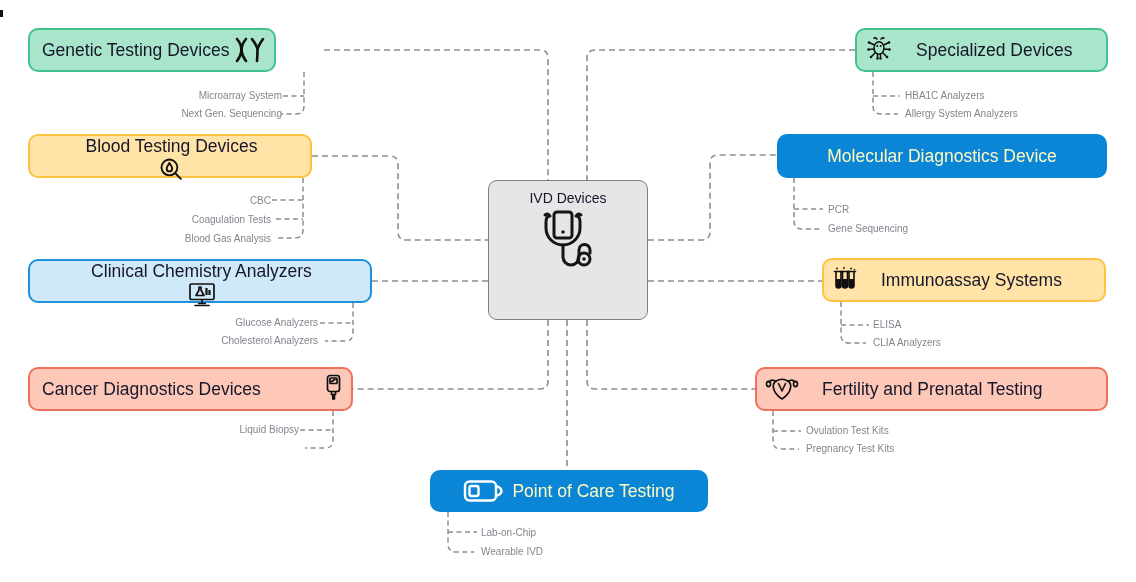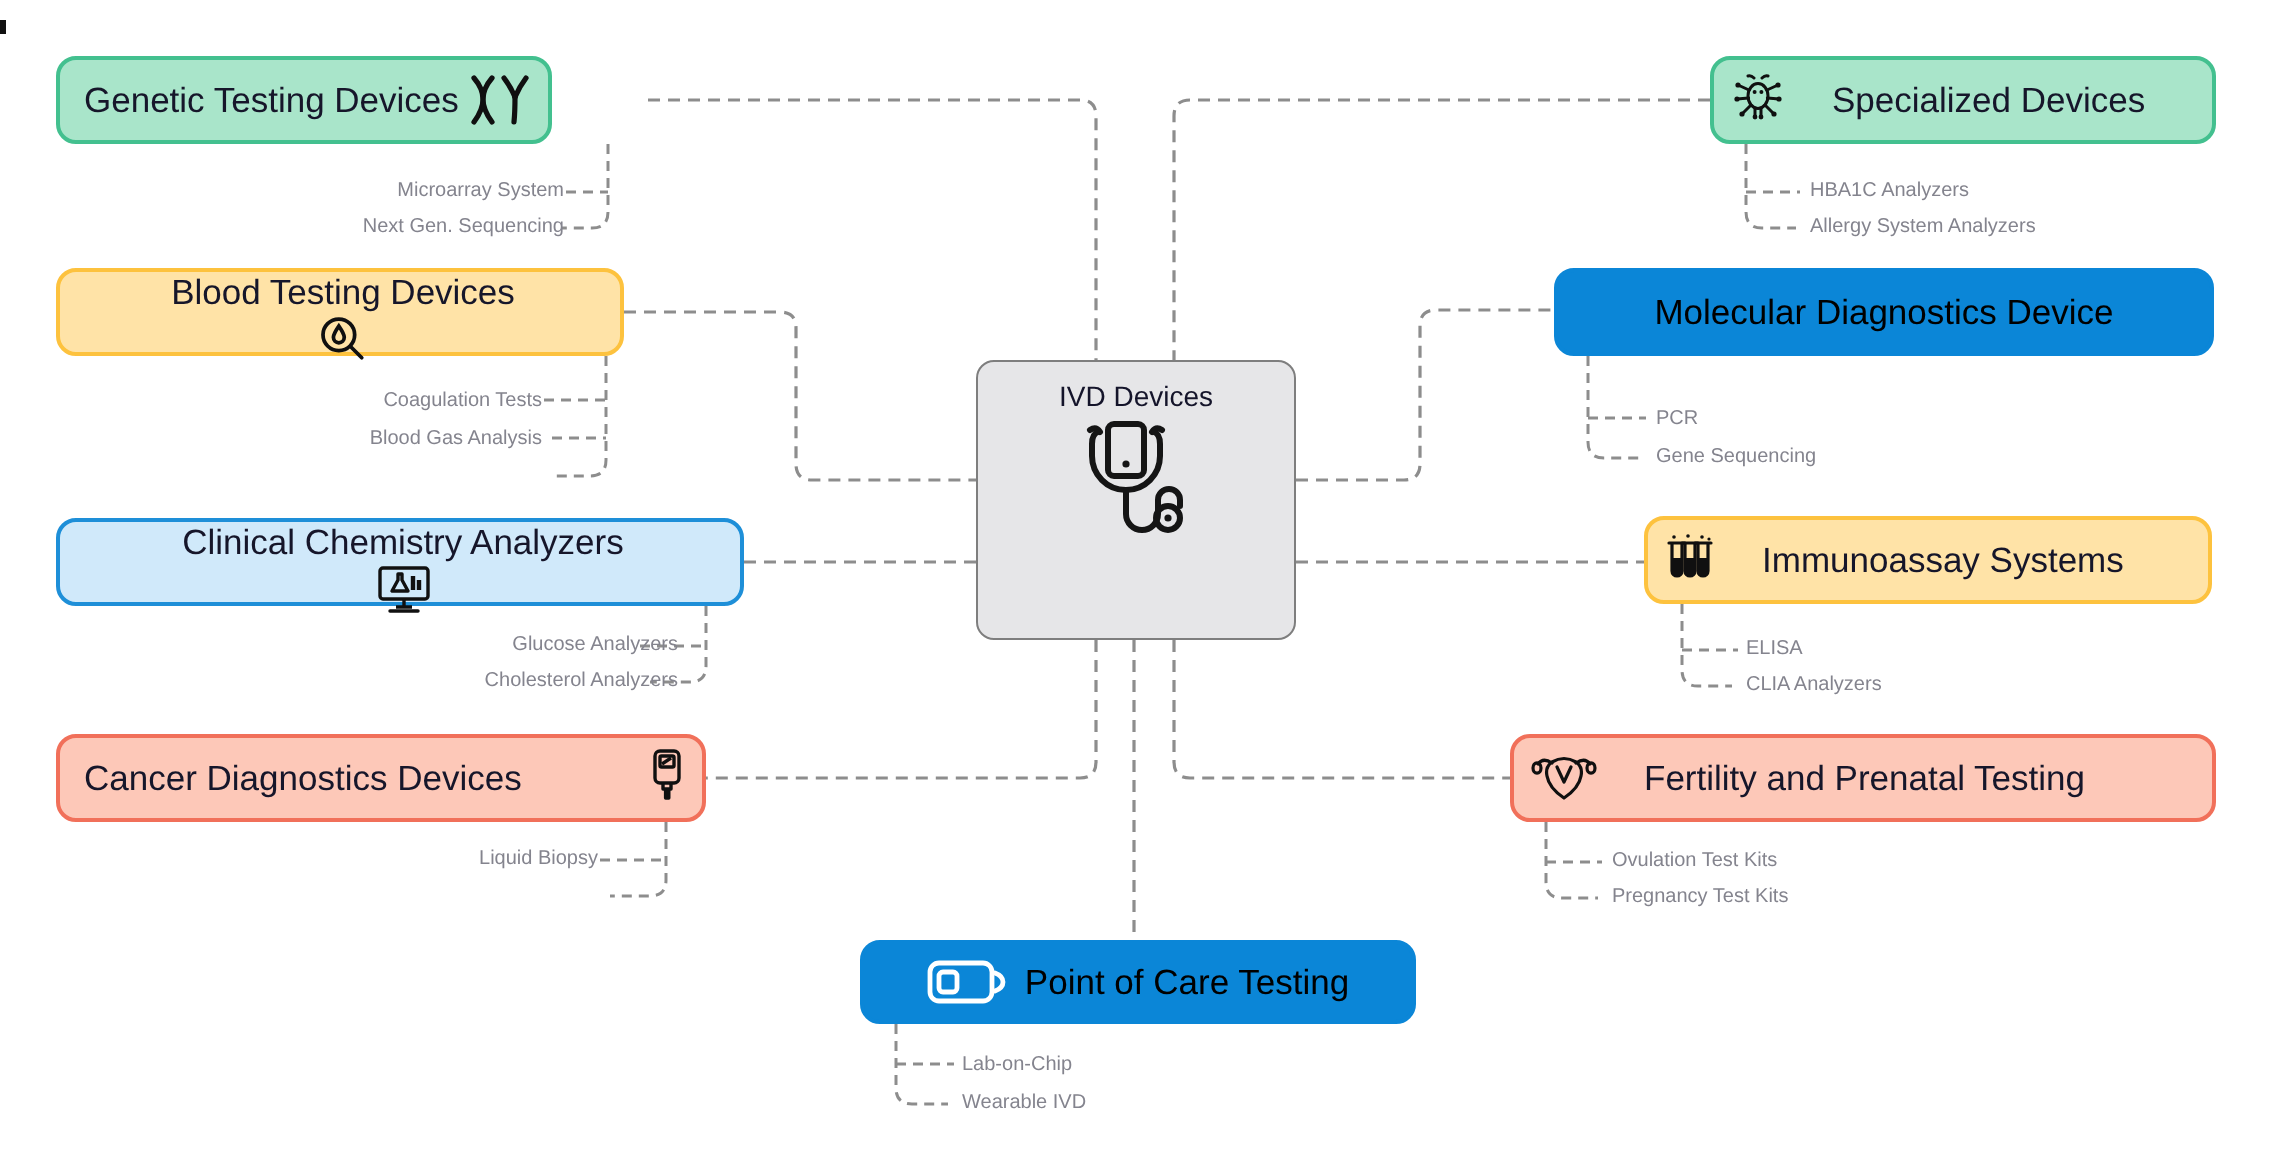--- a/index.html
+++ b/index.html
@@ -11,21 +11,21 @@
   .node{
     position:absolute;box-sizing:border-box;display:flex;align-items:center;
     border:2px solid;border-radius:10px;font-size:17.5px;color:#16162a;
     white-space:nowrap;
   }
   .node .nlabel{display:inline-block;}
   .green {background:#a9e5ca;border-color:#43c08f;}
   .yellow{background:#ffe3a7;border-color:#fdc23e;}
   .lblue {background:#d0e9fa;border-color:#1e8fd8;flex-direction:column;}
   .pink  {background:#fdc8b8;border-color:#f1705a;}
-  .solid {background:#0b86d7;border-color:#0b86d7;color:#000000;}
+  .solid {background:#0b86d7;border-color:#0b86d7;color:#fef9c3;}
   .left-node{justify-content:space-between;padding:0 9px 0 12px;}
   .right-node{justify-content:flex-start;padding:0 10px 0 8px;gap:23px;}
   .center-just{justify-content:center;gap:9px;}
   .nicon{flex:0 0 auto;display:block;}
   #centerNode{
     position:absolute;left:488px;top:180px;width:160px;height:140px;box-sizing:border-box;
     background:#e6e6e8;border:1.6px solid #7e7e7e;border-radius:9px;
     display:flex;flex-direction:column;align-items:center;padding-top:9px;
   }
   #centerNode .clabel{font-size:14px;color:#14142a;}
@@ -208,25 +208,26 @@
     </svg>
     <span class="nlabel">Point of Care Testing</span>
   </div>
 
   <div class="subs ralign" style="left:0;top:87px;width:282px;">
     <div>Microarray System</div>
     <div>Next Gen. Sequencing</div>
   </div>
 
   <div class="subs ralign lh19" style="left:0;top:191px;width:271px;">
+    <div>CBC</div>
     <div>Coagulation Tests</div>
     <div>Blood Gas Analysis</div>
   </div>
 
-  <div class="subs ralign" style="left:0;top:314px;width:318px;padding-left:21px;">
+  <div class="subs ralign" style="left:0;top:314px;width:318px;">
     <div>Glucose Analyzers</div>
     <div>Cholesterol Analyzers</div>
   </div>
 
   <div class="subs ralign" style="left:0;top:421px;width:299px;">
     <div>Liquid Biopsy</div>
   </div>
 
   <div class="subs" style="left:905px;top:87px;">
     <div>HBA1C Analyzers</div>

